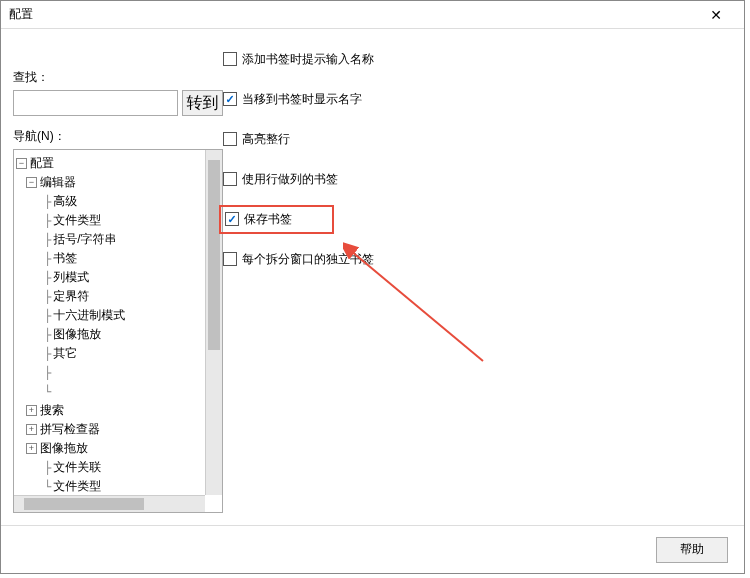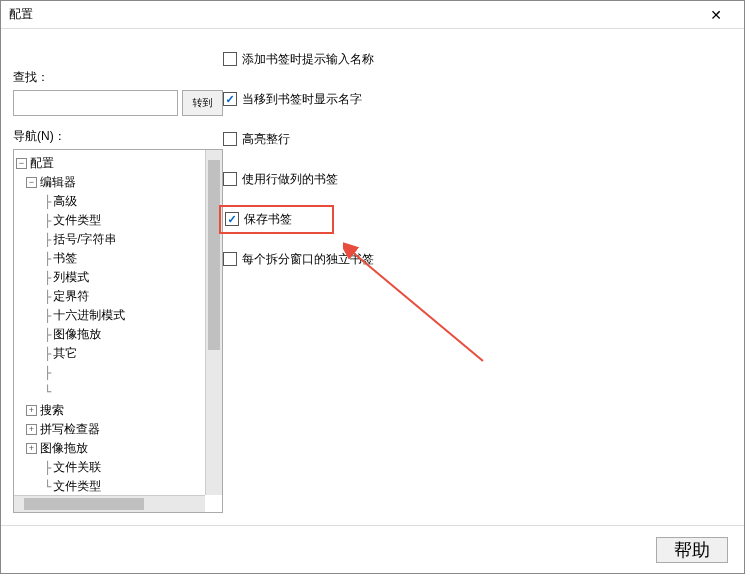--- a/index.html
+++ b/index.html
@@ -58,21 +58,21 @@
       border: 1px solid #aaa;
       padding: 2px 4px;
       font-size: 12px;
     }
     .goto-btn {
       width: 44px;
       height: 26px;
       background: #f0f0f0;
       border: 1px solid #aaa;
       cursor: pointer;
-      font-size: 10px;
+      font-size: 16px;
     }
     .nav-label { margin-bottom: 4px; }
     .tree-container {
       border: 1px solid #aaa;
       flex: 1;
       position: relative;
       overflow: hidden;
     }
     .tree-scroll {
       position: absolute;
@@ -198,21 +198,21 @@
       align-items: center;
       justify-content: flex-end;
       padding-right: 16px;
     }
     .help-btn {
       width: 72px;
       height: 26px;
       background: #f0f0f0;
       border: 1px solid #aaa;
       cursor: pointer;
-      font-size: 18px;
+      font-size: 12px;
     }
   </style>
 </head>
 <body>
 
 <div class="dialog">
   <div class="titlebar">
     <span class="titlebar-title">配置</span>
     <div class="close-btn">
       <span>✕</span>

